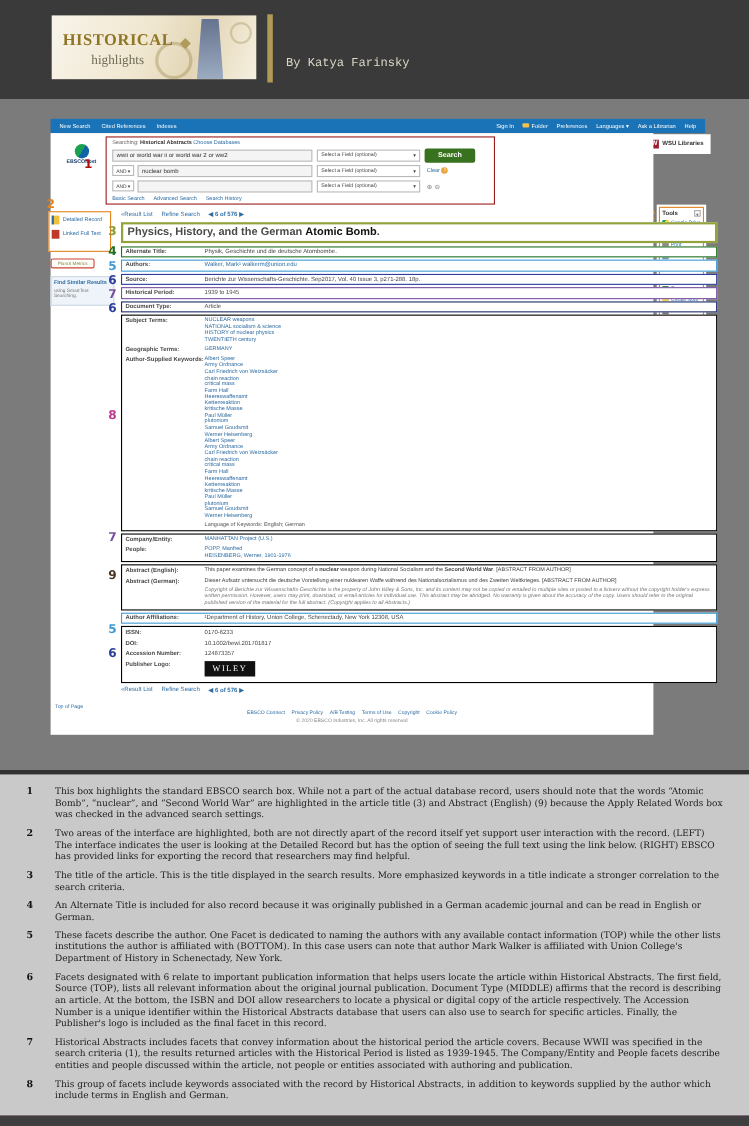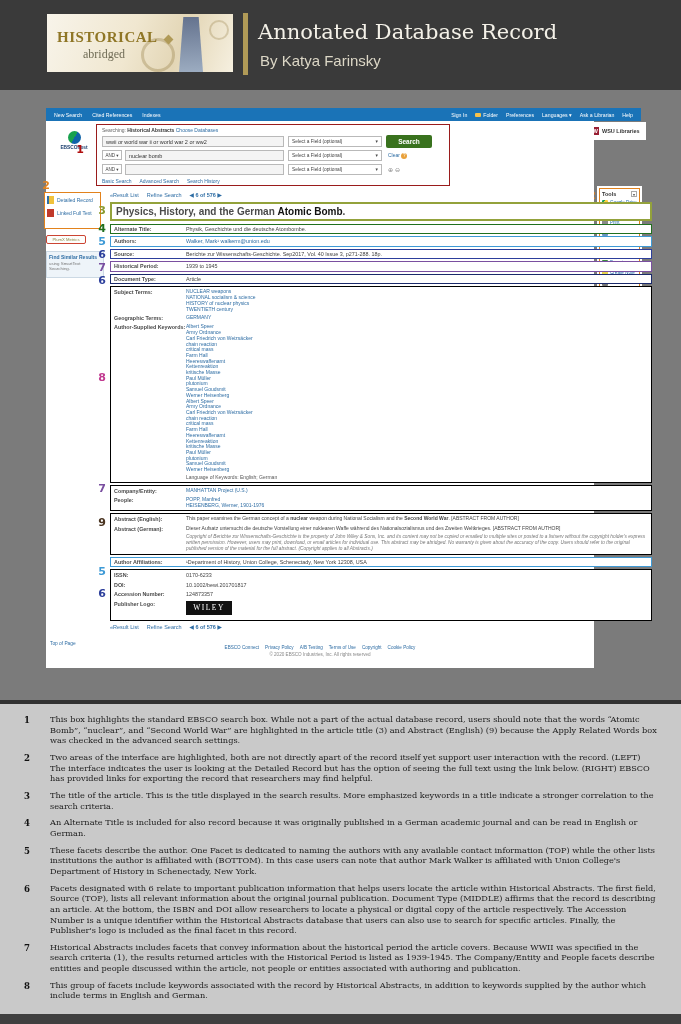--- a/index.html
+++ b/index.html
@@ -10,21 +10,21 @@
   .hdr{position:absolute;left:0;top:0;width:681px;height:90px;background:#3a3a3a}
   .logo-card{position:absolute;left:47px;top:14px;width:186px;height:58px;background:linear-gradient(110deg,#f8f4ea 0%,#f0e7d0 45%,#e3d6b6 70%,#f6f0e0 100%);overflow:hidden}
   .logo-tower{position:absolute;right:30px;top:3px;width:24px;height:55px;background:linear-gradient(180deg,#57688a,#93a6c0);clip-path:polygon(18% 0,82% 0,100% 100%,0 100%);opacity:.9}
   .logo-swirl{position:absolute;right:58px;bottom:0px;width:34px;height:34px;border:3px solid rgba(150,125,70,.35);border-radius:50%}
   .logo-swirl2{position:absolute;right:4px;top:6px;width:20px;height:20px;border:2px solid rgba(150,125,70,.30);border-radius:50%}
   .logo-t1{position:absolute;left:10px;top:15px;font-family:"Liberation Serif",serif;font-weight:bold;font-size:15px;letter-spacing:.5px;color:#8f7626}
   .logo-t2{position:absolute;left:36px;top:33px;font-family:"Liberation Serif",serif;font-size:12px;color:#6f6b55}
   .logo-diamond{position:absolute;left:118px;top:22px;width:7px;height:7px;background:#b09a57;transform:rotate(45deg)}
   .gold-bar{position:absolute;left:243px;top:13px;width:5px;height:62px;background:#b09a57}
   .hdr-title{position:absolute;left:258px;top:20px;font-family:"DejaVu Serif",serif;font-size:21px;color:#f4f1e8}
-  .hdr-by{position:absolute;left:260px;top:52px;font-family:Liberation Sans, sans-serif;font-size:15px;color:#dcd7c6}
+  .hdr-by{position:absolute;left:260px;top:52px;font-family:Liberation Mono, monospace;font-size:11px;color:#dcd7c6}
 
   
   .shot{position:absolute;left:0;top:90px;width:681px;height:610px;background:#7b7b7b}
   .ebsco-navbar{position:absolute;left:46px;top:18px;width:595px;height:13px;background:#1a73b7;display:flex;align-items:center;padding:0 8px;font-size:5.2px;color:#fff}
   .nav-left{display:flex;gap:10px}
   .nav-right{margin-left:auto;display:flex;gap:8px;align-items:center}
   .nav-link{color:#fff;cursor:pointer}
   .folder-ic{display:inline-block;width:6px;height:4px;background:#f6c14a;margin-right:2px;border-radius:1px}
   .page{position:absolute;left:46px;top:31px;width:548px;height:547px;background:#fff;overflow:visible}
 
@@ -124,24 +124,23 @@
 
 <div id="root">
 
   <div class="hdr">
     <div class="logo-card">
       <div class="logo-tower"></div>
       <div class="logo-swirl"></div>
       <div class="logo-swirl2"></div>
       <div class="logo-t1">HISTORICAL</div>
       <div class="logo-diamond"></div>
-      <div class="logo-t2">abridged</div>
+      <div class="logo-t2">highlights</div>
     </div>
     <div class="gold-bar"></div>
-    <div class="hdr-title">Annotated Database Record</div>
     <div class="hdr-by">By Katya Farinsky</div>
   </div>
 
   <div class="shot">
 
     <div class="ebsco-navbar">
       <div class="nav-left">
           <span class="nav-link">New Search</span>
           <span class="nav-link">Cited References</span>
           <span class="nav-link">Indexes</span>

